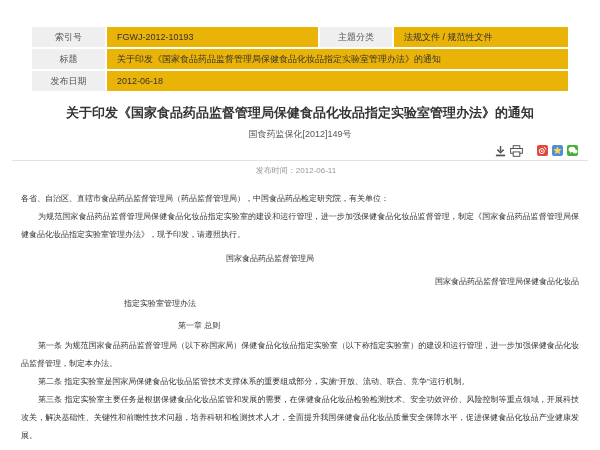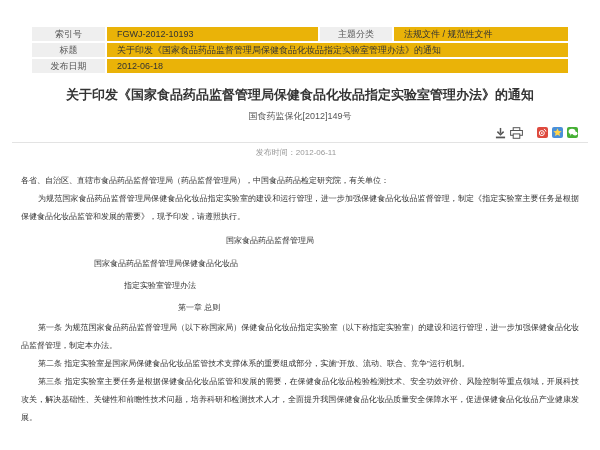--- a/index.html
+++ b/index.html
@@ -8,21 +8,21 @@
     font-family:"Liberation Sans","DejaVu Sans",sans-serif;
     background:#ffffff; color:#333; overflow:hidden; position:relative;
   }
   
   .meta-table {
     margin:25px 0 0 30px; width:540px;
     border-collapse:separate; border-spacing:2px;
     table-layout:fixed;
   }
   .meta-table td {
-    font-size:9px; height:14px; vertical-align:middle;
+    font-size:9px; height:20px; vertical-align:middle;
     overflow:hidden; white-space:nowrap;
   }
   .meta-table td.lbl { background:#efefef; color:#555; text-align:center; }
   .meta-table td.val { background:#eab308; color:#333; padding-left:10px; }
   col.c-lbl1 { width:73px; } col.c-val1 { width:211px; }
   col.c-lbl2 { width:72px; } col.c-val2 { width:174px; }
   
   .art-title {
     margin-top:12px; text-align:center;
     font-size:13px; font-weight:bold; color:#333; line-height:16px;
@@ -43,21 +43,21 @@
   .share.green { background:#46b035; }
   .divider { margin:3px 12px 0; border-bottom:1px solid #e3e3e3; }
   .pub-time { margin:5px 22px 0 14px; text-align:center; font-size:8px; color:#999; line-height:10px; }
   
   .letter { margin:14px 21px 0; font-size:8px; color:#333; line-height:18px; }
   .letter p { margin:0; }
   .just { text-align:justify; }
   .ind { text-indent:17px; }
   .signer    { padding-left:205px; margin-top:6px !important; white-space:nowrap; }
   .sign-date { padding-left:200px; margin-top:4px !important; white-space:nowrap; }
-  .doc-t1 { padding-left:73px;  margin-top:5px !important; white-space:nowrap; }
+  .doc-t1 { padding-left:73px;  margin-top:5px !important; white-space:nowrap;text-align:right; }
   .doc-t2 { padding-left:103px; margin-top:4px !important; white-space:nowrap; }
   .chapter { padding-left:157px; margin-top:4px !important; white-space:nowrap; }
   .art-p { margin-top:2px !important; }
 </style>
 </head>
 <body>
 
 <table class="meta-table">
   <colgroup>
     <col class="c-lbl1">
@@ -121,21 +121,21 @@
       <ellipse cx="7.8" cy="6.2" rx="2.7" ry="2.2" fill="#fff"></ellipse>
     </svg>
   </span>
 </div>
 
 <div class="divider"></div>
 <div class="pub-time">发布时间：2012-06-11</div>
 
 <div class="letter">
   <p class="just">各省、自治区、直辖市食品药品监督管理局（药品监督管理局），中国食品药品检定研究院，有关单位：</p>
-  <p class="just ind">为规范国家食品药品监督管理局保健食品化妆品指定实验室的建设和运行管理，进一步加强保健食品化妆品监督管理，制定《指定实验室主要任务是根据保健食品化妆品监管和发展的需要》，现予印发，请遵照执行。</p>
+  <p class="just ind">为规范国家食品药品监督管理局保健食品化妆品指定实验室的建设和运行管理，进一步加强保健食品化妆品监督管理，制定《国家食品药品监督管理局保健食品化妆品指定实验室管理办法》，现予印发，请遵照执行。</p>
   <p class="signer">国家食品药品监督管理局</p>
   <p class="doc-t1">国家食品药品监督管理局保健食品化妆品</p>
   <p class="doc-t2">指定实验室管理办法</p>
   <p class="chapter">第一章  总则</p>
   <p class="just ind art-p">第一条  为规范国家食品药品监督管理局（以下称国家局）保健食品化妆品指定实验室（以下称指定实验室）的建设和运行管理，进一步加强保健食品化妆品监督管理，制定本办法。</p>
   <p class="just ind">第二条  指定实验室是国家局保健食品化妆品监管技术支撑体系的重要组成部分，实施“开放、流动、联合、竞争”运行机制。</p>
   <p class="just ind">第三条  指定实验室主要任务是根据保健食品化妆品监管和发展的需要，在保健食品化妆品检验检测技术、安全功效评价、风险控制等重点领域，开展科技攻关，解决基础性、关键性和前瞻性技术问题，培养科研和检测技术人才，全面提升我国保健食品化妆品质量安全保障水平，促进保健食品化妆品产业健康发展。</p>
 </div>
 
 </body></html>

